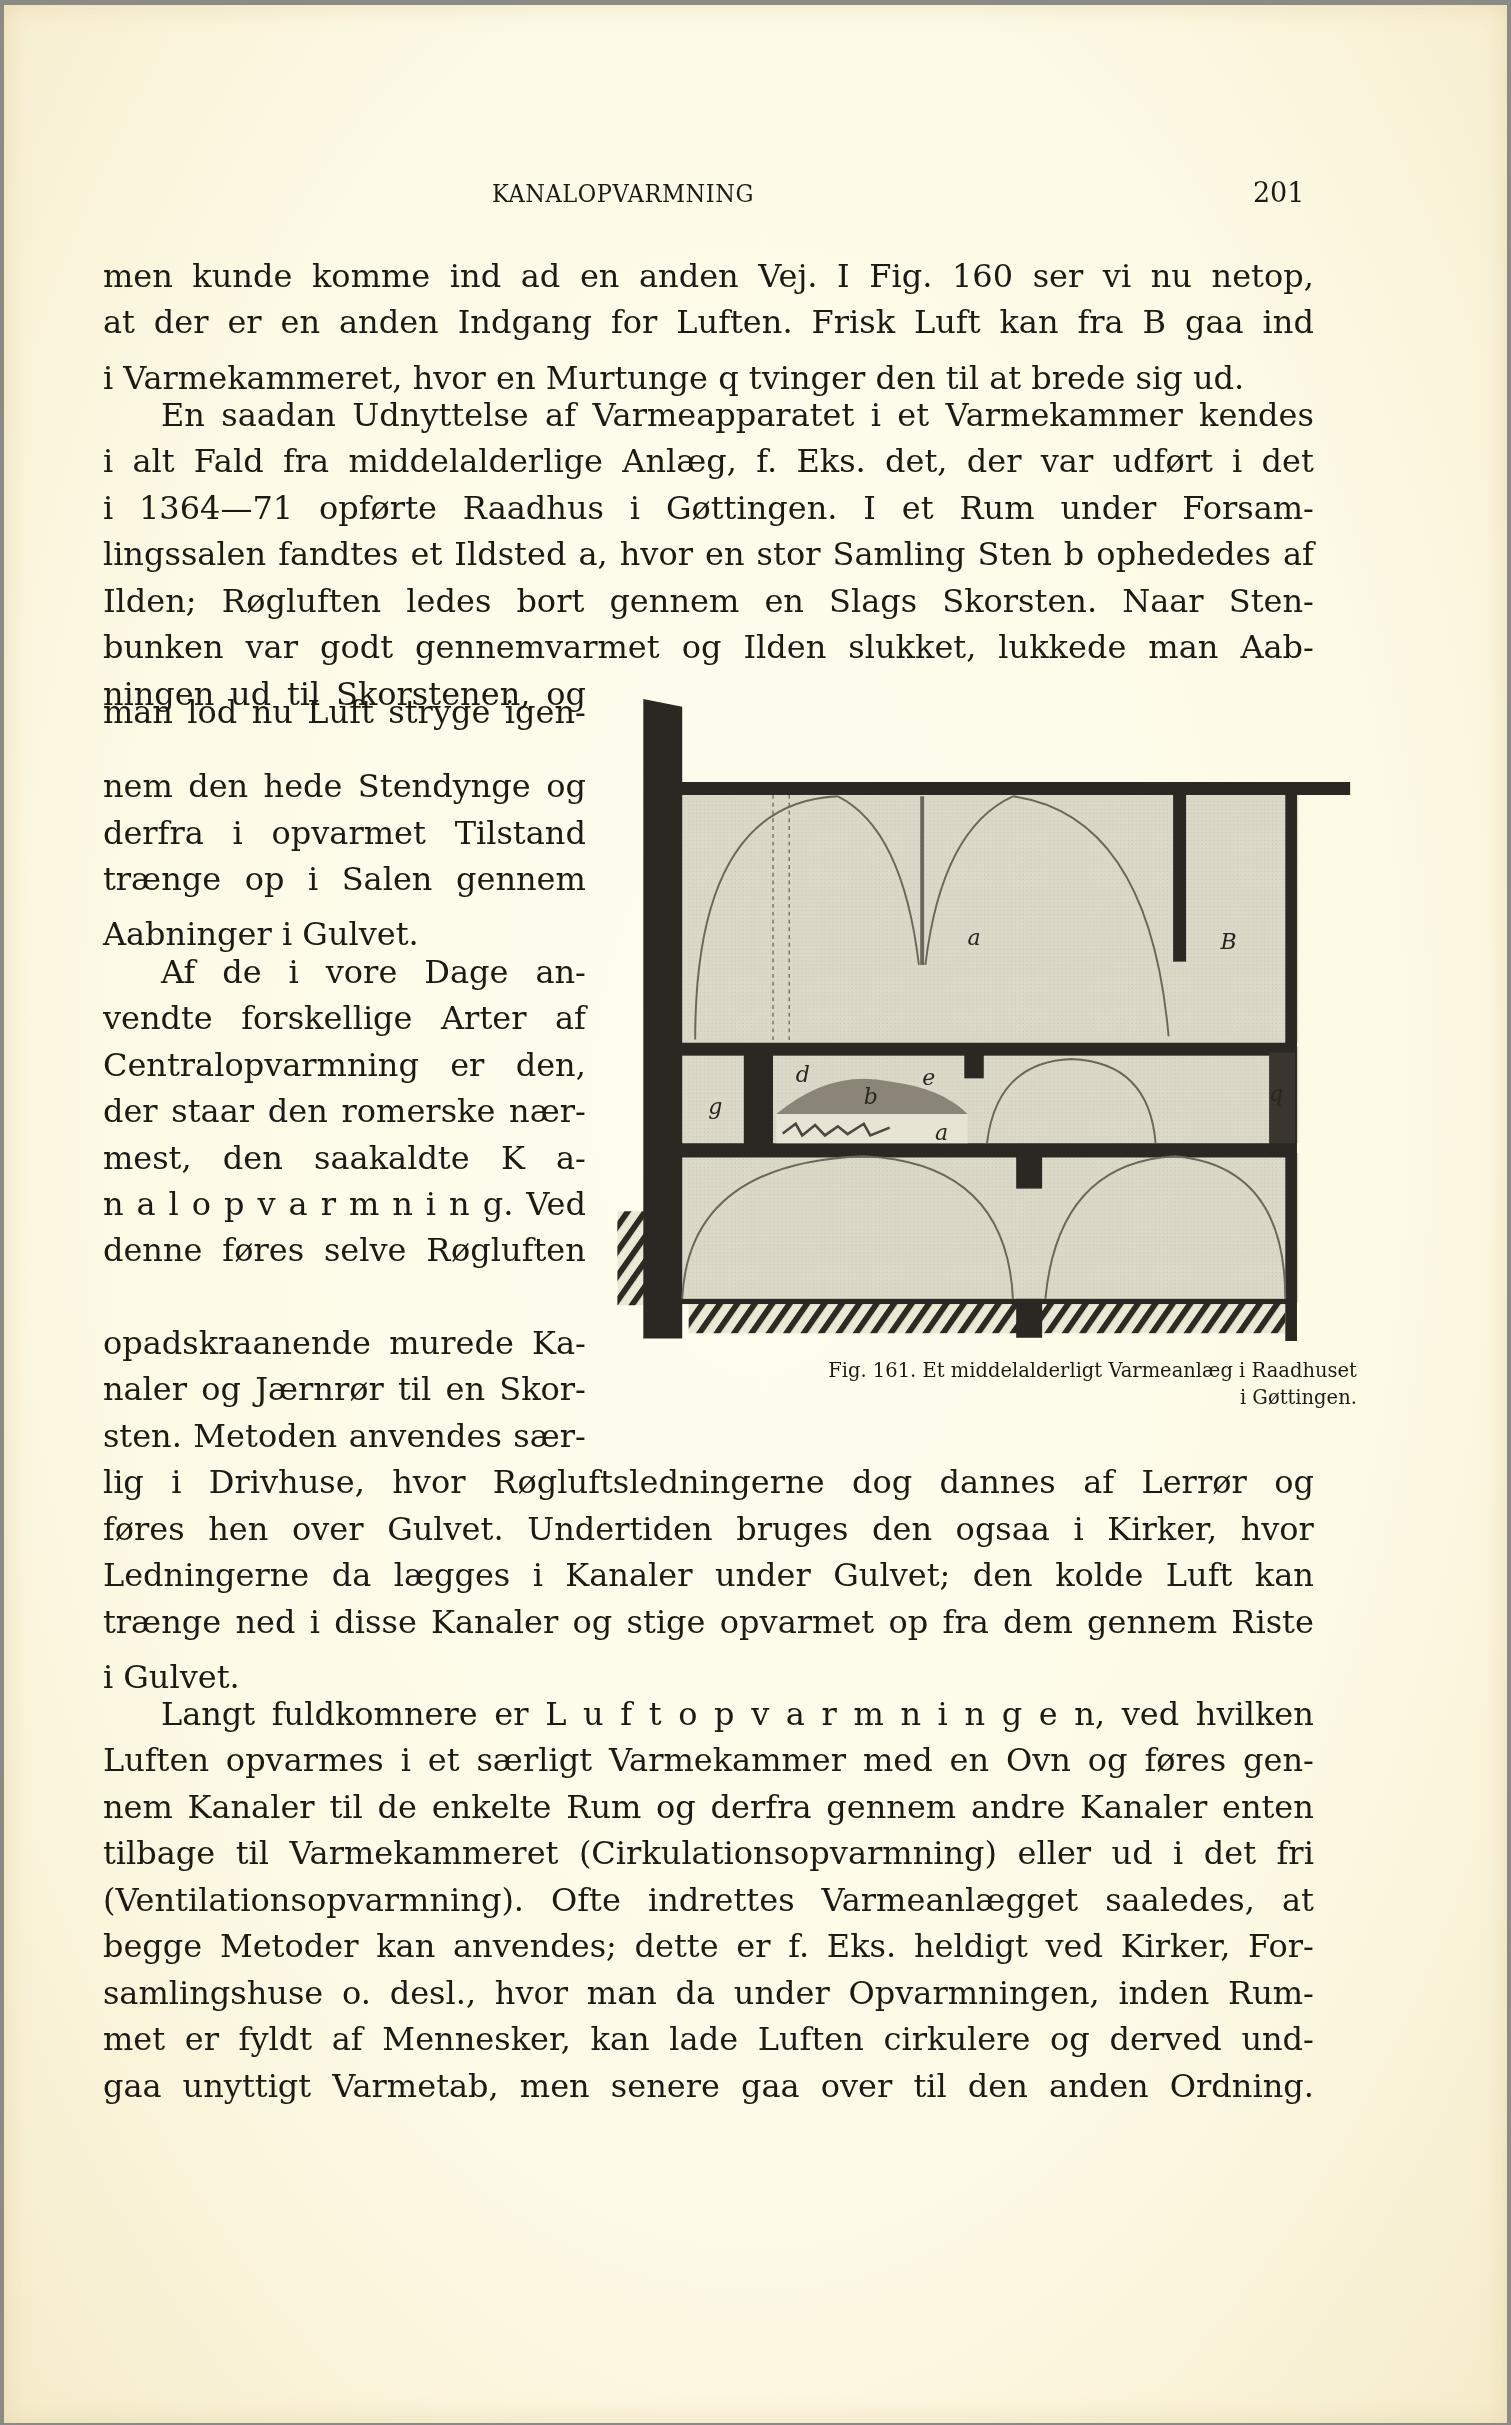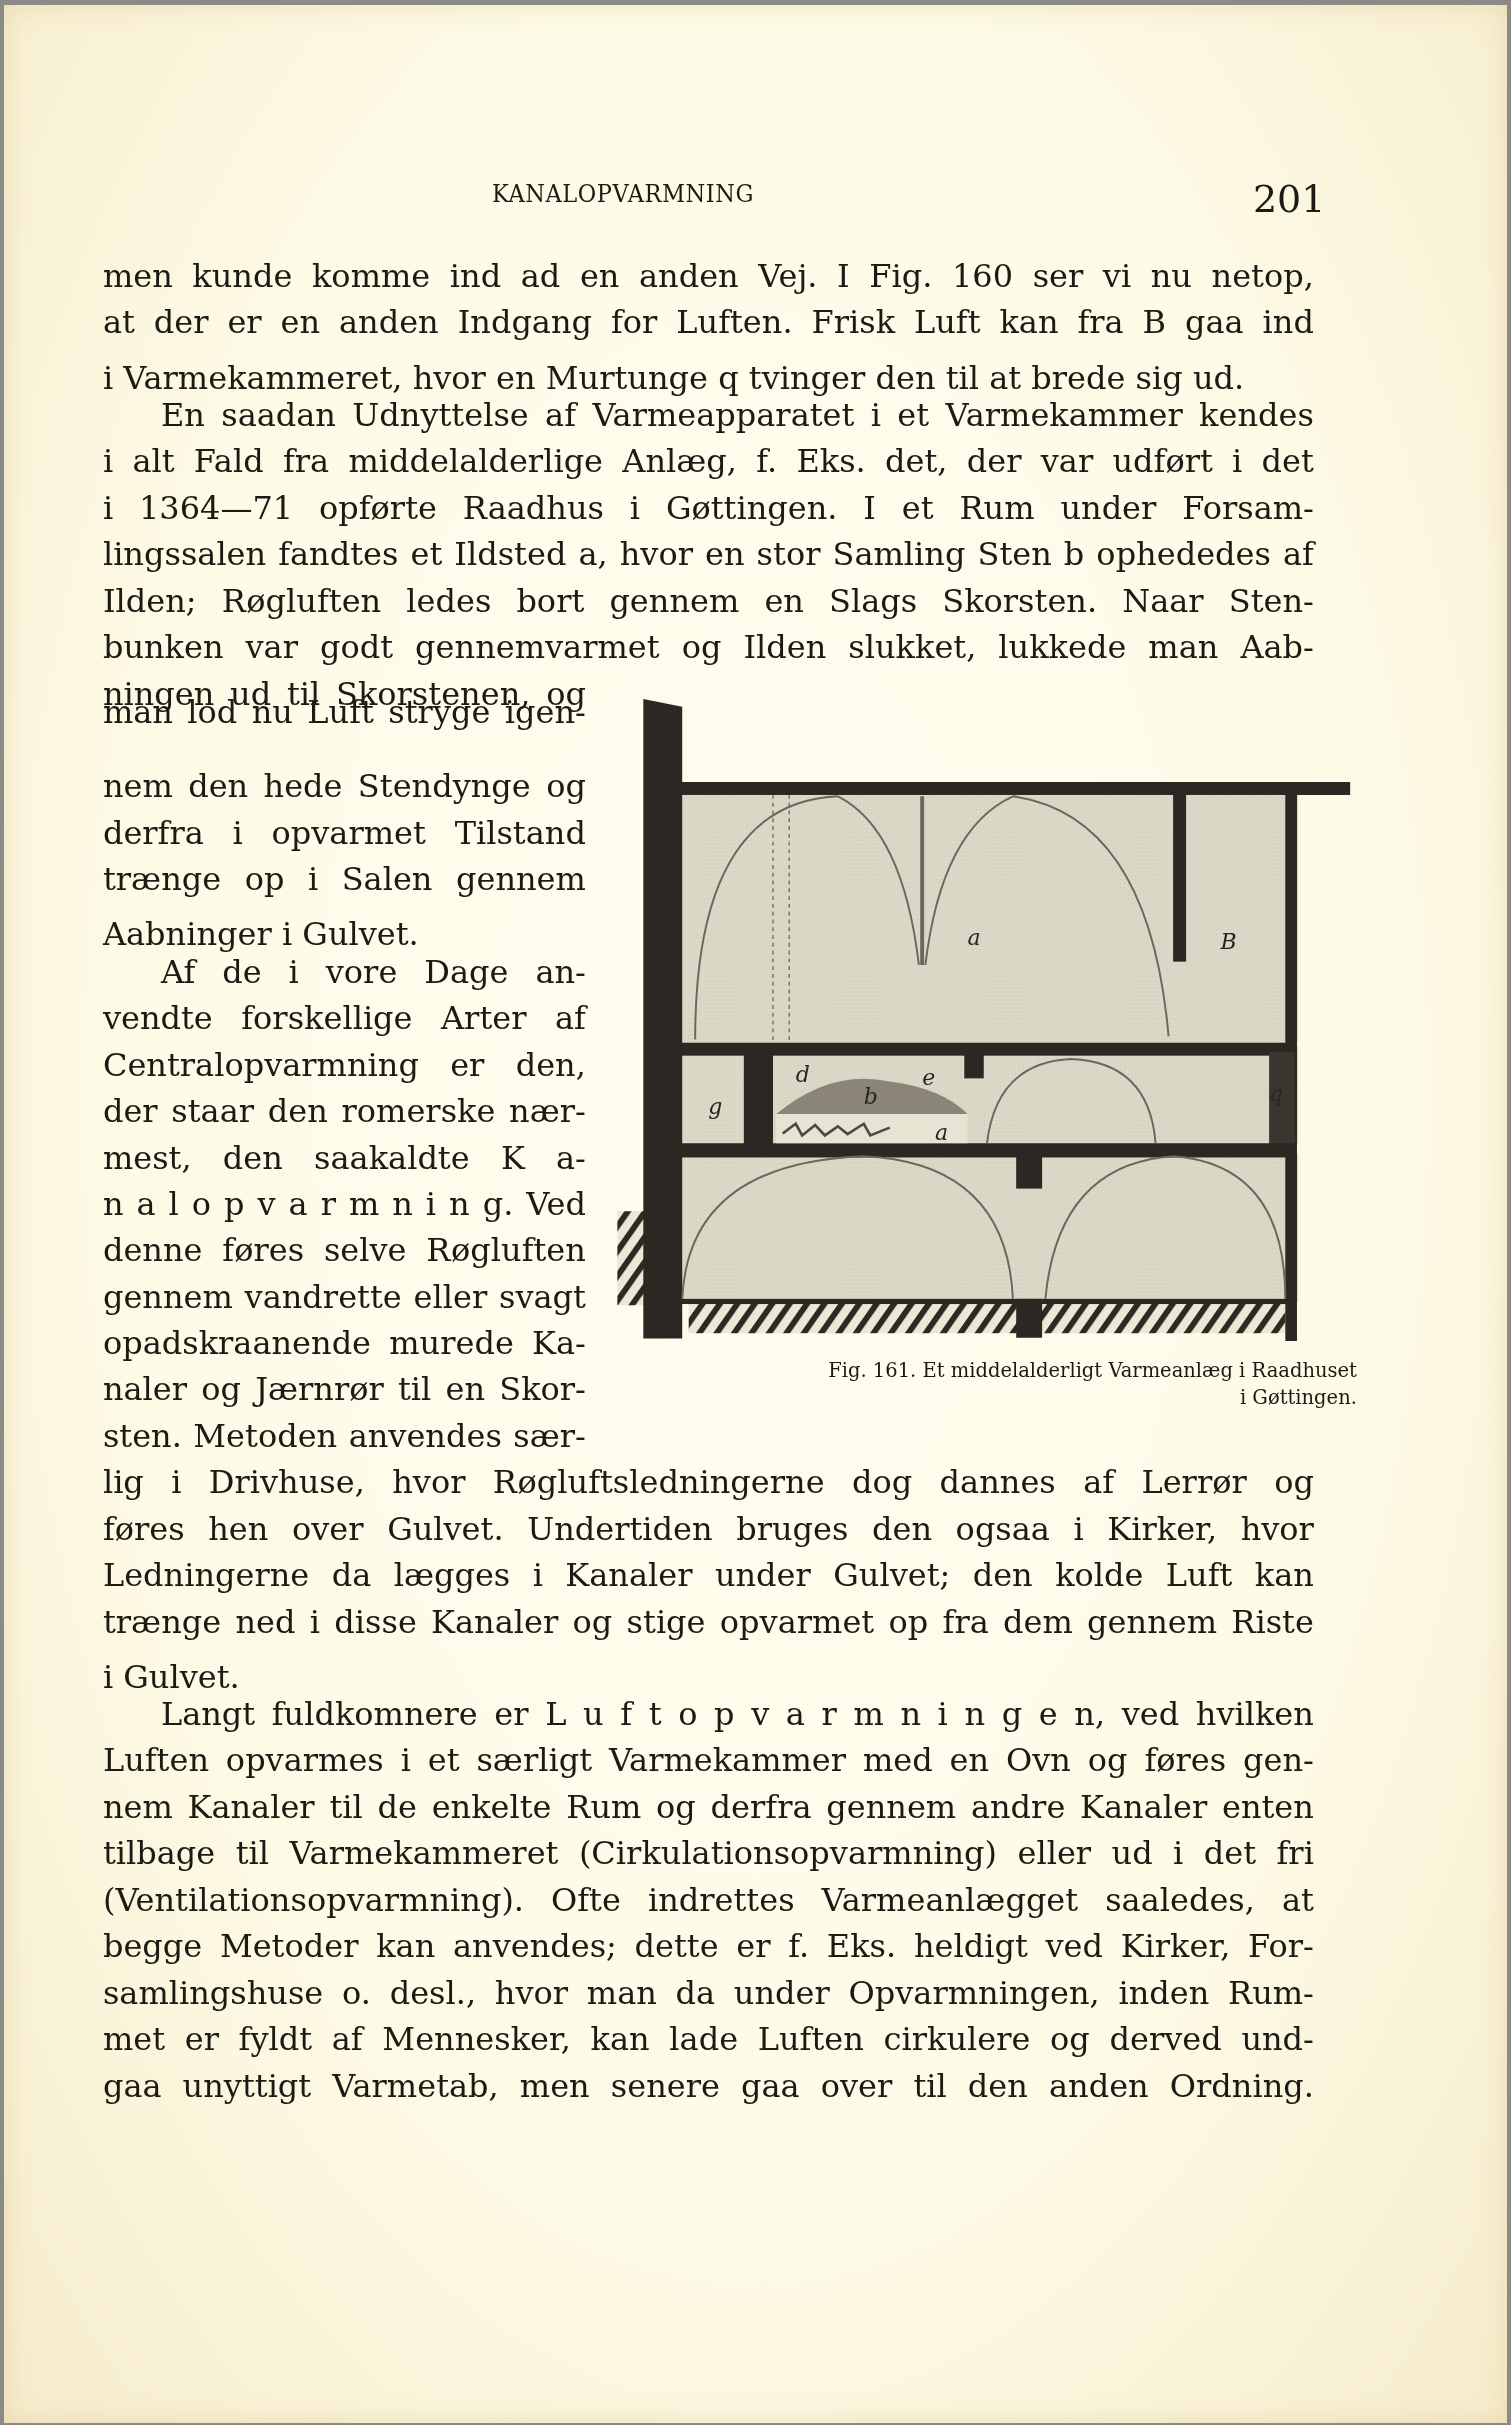--- a/index.html
+++ b/index.html
@@ -9,21 +9,21 @@
     background: radial-gradient(ellipse at 50% 45%, #fffef0 0%, #fdfae6 60%, #f6eccb 100%);
     box-shadow: inset 0 0 26px rgba(200,160,90,0.25);
   }
   .serif { font-family: "DejaVu Serif", "Liberation Serif", serif; color:#1d1a14; }
   .running-head {
     position:absolute; top:174px; left:0; width:100%; height:39px;
   }
   .running-title {
     position:absolute; left:488px; top:0; font-size:25px; letter-spacing:0.6px; transform:scaleX(0.9); transform-origin:left;
   }
-  .page-number { position:absolute; left:1249px; top:-2.6px; font-size:38px; }
+  .page-number { position:absolute; left:1249px; top:-2.6px; font-size:27px; }
 
   .line {
     position:absolute; left:99px; font-size:32px; line-height:39px; white-space:nowrap;
     text-align:justify; text-align-last:justify; height:39px;
   }
   .full { width:1211px; }
   .narrow { width:483px; }
   .indent { padding-left:58px; box-sizing:border-box; }
   .last { text-align-last:left;margin-top:9px; }
 
@@ -59,21 +59,20 @@
   <div class="line narrow serif" style="top:809px">derfra i opvarmet Tilstand</div>
   <div class="line narrow serif" style="top:855px">trænge op i Salen gennem</div>
   <div class="line narrow serif last" style="top:901px">Aabninger i Gulvet.</div>
   <div class="line narrow serif indent" style="top:948px">Af de i vore Dage an-</div>
   <div class="line narrow serif" style="top:994px">vendte forskellige Arter af</div>
   <div class="line narrow serif" style="top:1041px">Centralopvarmning er den,</div>
   <div class="line narrow serif" style="top:1087px">der staar den romerske nær-</div>
   <div class="line narrow serif" style="top:1134px">mest, den saakaldte K a-</div>
   <div class="line narrow serif" style="top:1180px">n a l o p v a r m n i n g. Ved</div>
   <div class="line narrow serif" style="top:1226px">denne føres selve Røgluften</div>
-  <div class="line narrow serif" style="top:1273px">gennem vandrette eller svagt</div>
   <div class="line narrow serif" style="top:1319px">opadskraanende murede Ka-</div>
   <div class="line narrow serif" style="top:1365px">naler og Jærnrør til en Skor-</div>
   <div class="line narrow serif" style="top:1412px">sten. Metoden anvendes sær-</div>
 
   <div class="line full serif" style="top:1458px">lig i Drivhuse, hvor Røgluftsledningerne dog dannes af Lerrør og</div>
   <div class="line full serif" style="top:1505px">føres hen over Gulvet. Undertiden bruges den ogsaa i Kirker, hvor</div>
   <div class="line full serif" style="top:1551px">Ledningerne da lægges i Kanaler under Gulvet; den kolde Luft kan</div>
   <div class="line full serif" style="top:1598px">trænge ned i disse Kanaler og stige opvarmet op fra dem gennem Riste</div>
   <div class="line full serif last" style="top:1644px">i Gulvet.</div>
   <div class="line full serif indent" style="top:1690px">Langt fuldkomnere er L u f t o p v a r m n i n g e n, ved hvilken</div>

